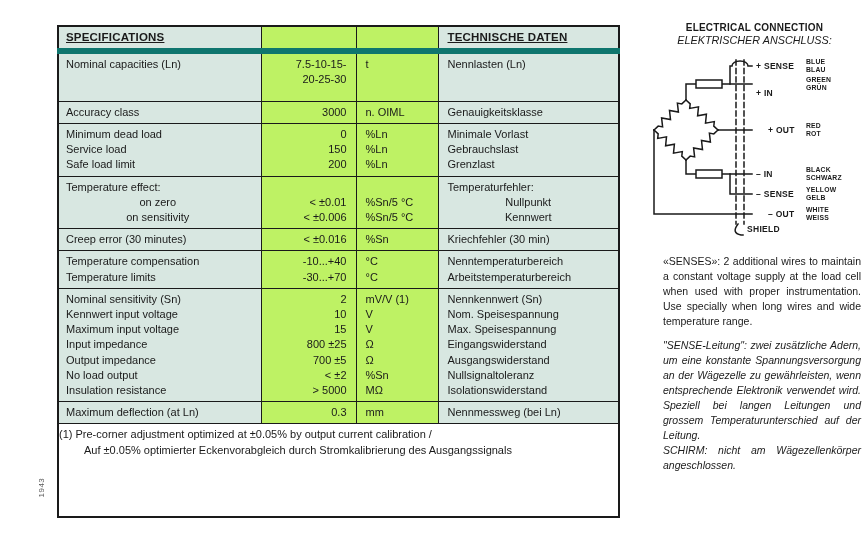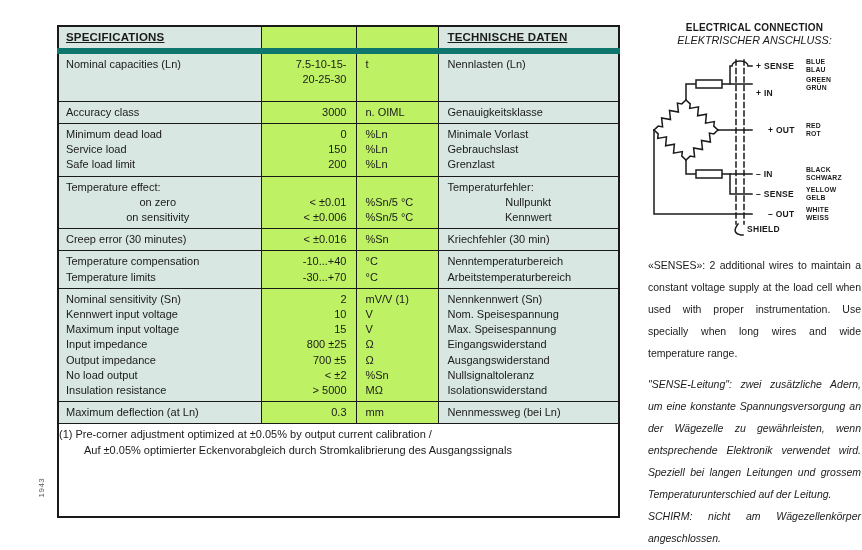--- a/index.html
+++ b/index.html
@@ -43,21 +43,21 @@
   .rp-sub{font-size:10.8px;font-style:italic;text-align:center;margin-top:1px;}
   .diagram{position:relative;width:213px;height:196px;margin-top:2px;}
   .tlabel{
     position:absolute;font-size:8.5px;font-weight:bold;letter-spacing:.3px;
     line-height:12px;white-space:nowrap;
   }
   .tcolor{
     position:absolute;font-size:6.8px;font-weight:bold;line-height:8.5px;
     letter-spacing:.2px;white-space:nowrap;
   }
-  .note{font-size:10.5px;line-height:22px;text-align:justify;margin:0 0 0 0;}
+  .note{font-size:10.5px;line-height:15px;text-align:justify;margin:0 0 0 15px;}
   .note.gap{margin-top:9px;}
   .note.it{font-style:italic;}
   .note.first{margin-top:10px;}
 </style>
 </head>
 <body>
 
 <div class="sheet">
 
   <div class="vcode">1943</div>

